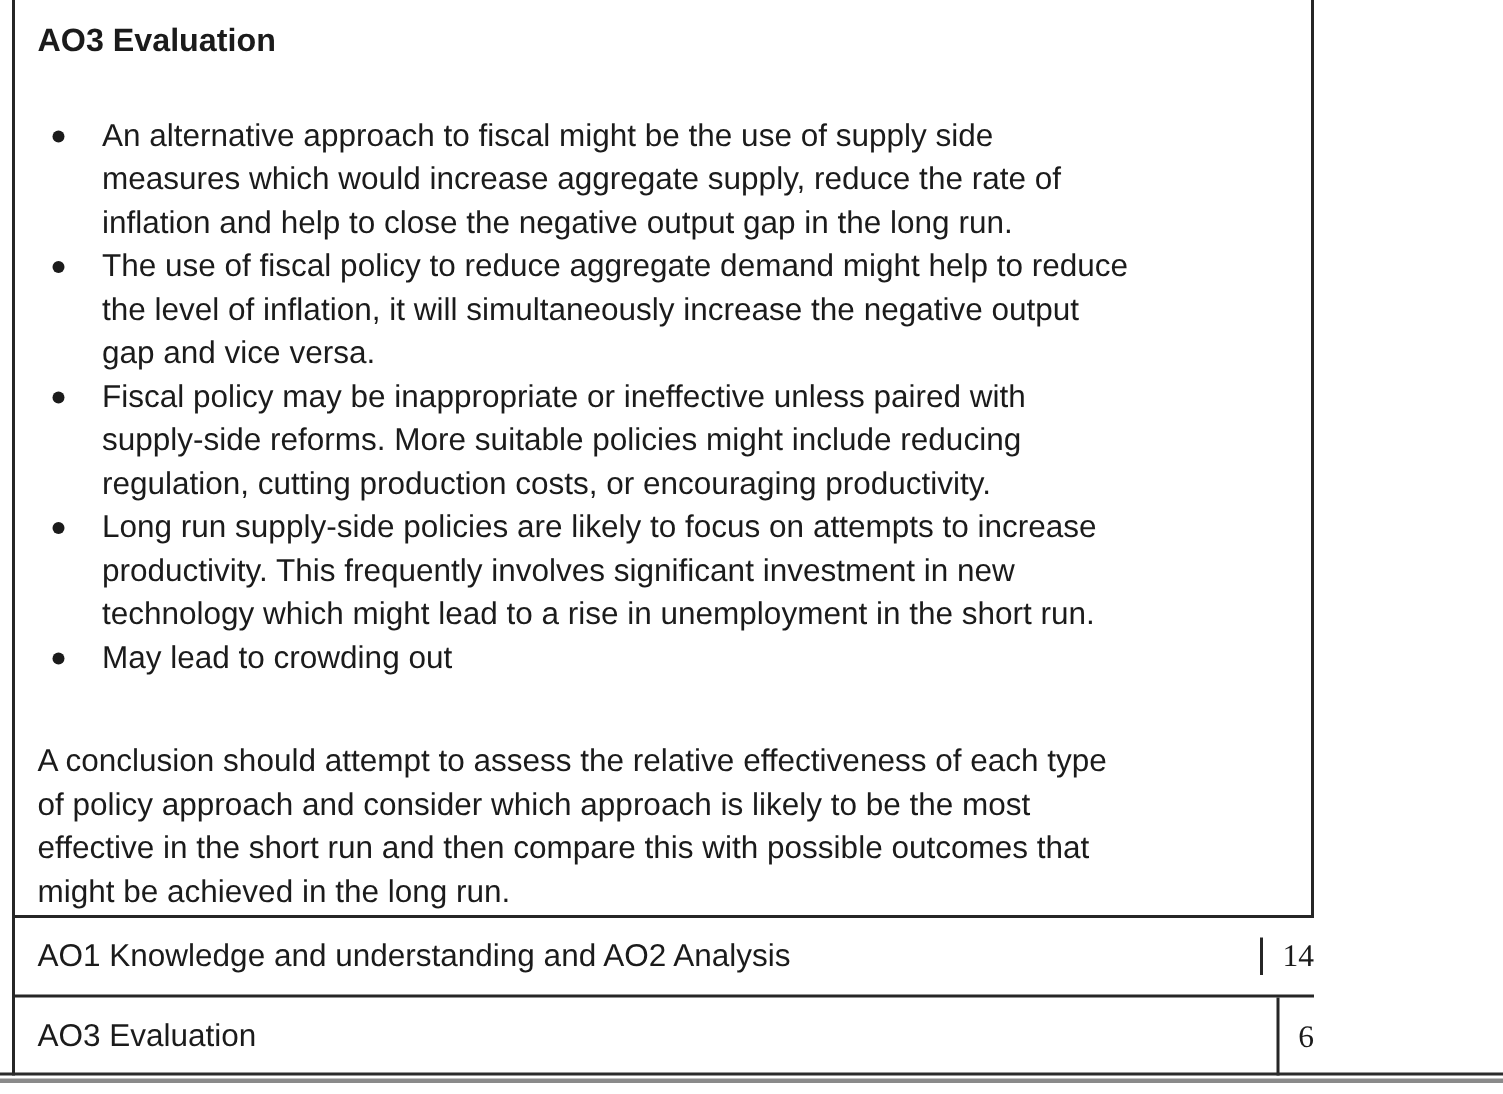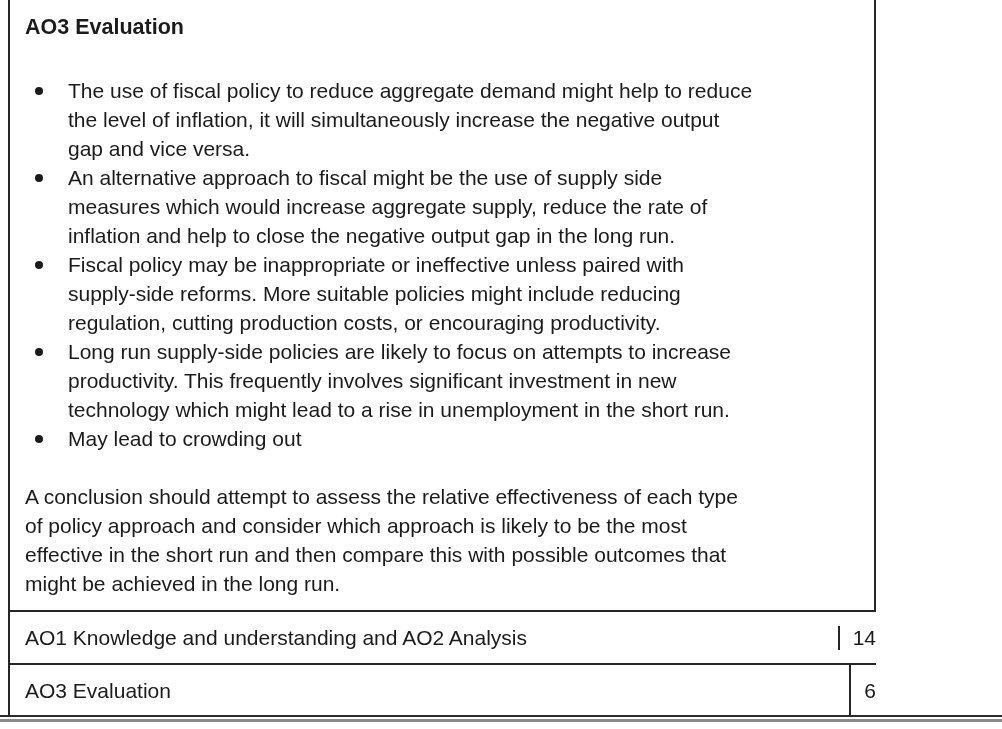--- a/index.html
+++ b/index.html
@@ -34,31 +34,32 @@
   .bullet-item { display: flex; padding-left: 10px; }
   .bullet-dot {
     flex: 0 0 auto;
     width: 8px; height: 8px;
     margin: 11px 25px 0 0;
     border-radius: 50%;
     background: #1b1b1b;
   }
   .bullet-text { white-space: pre-line; }
 
-  .conclusion { margin-top: 29px; white-space: pre-line; }
+  .conclusion { margin-top: 40px; white-space: pre-line; }
 
   .label-cell {
     display: flex; align-items: center;
     padding-left: 15px;
     font-size: 21px;
   }
   .marks-cell {
     display: flex; align-items: center;
     padding-left: 13px;
     font-size: 21px;
+    font-family: Liberation Serif, serif;
   }
 
   .bottom-line-black {
     position: absolute;
     left: 0; top: 715px;
     width: 1002px; height: 2px;
     background: #2b2b2b;
   }
   .bottom-line-gray {
     position: absolute;
@@ -76,30 +77,30 @@
 
     <div class="trow trow-main">
       <div class="col-main content-cell">
 
         <div class="cell-heading">AO3 Evaluation</div>
 
         <div class="bullet-list">
 
           <div class="bullet-item">
             <span class="bullet-dot"></span>
-            <span class="bullet-text">The use of fiscal policy to reduce aggregate demand might help to reduce
-the level of inflation, it will simultaneously increase the negative output
-gap and vice versa.</span>
+            <span class="bullet-text">An alternative approach to fiscal might be the use of supply side
+measures which would increase aggregate supply, reduce the rate of
+inflation and help to close the negative output gap in the long run.</span>
           </div>
 
           <div class="bullet-item">
             <span class="bullet-dot"></span>
-            <span class="bullet-text">An alternative approach to fiscal might be the use of supply side
-measures which would increase aggregate supply, reduce the rate of
-inflation and help to close the negative output gap in the long run.</span>
+            <span class="bullet-text">The use of fiscal policy to reduce aggregate demand might help to reduce
+the level of inflation, it will simultaneously increase the negative output
+gap and vice versa.</span>
           </div>
 
           <div class="bullet-item">
             <span class="bullet-dot"></span>
             <span class="bullet-text">Fiscal policy may be inappropriate or ineffective unless paired with
 supply-side reforms. More suitable policies might include reducing
 regulation, cutting production costs, or encouraging productivity.</span>
           </div>
 
           <div class="bullet-item">

